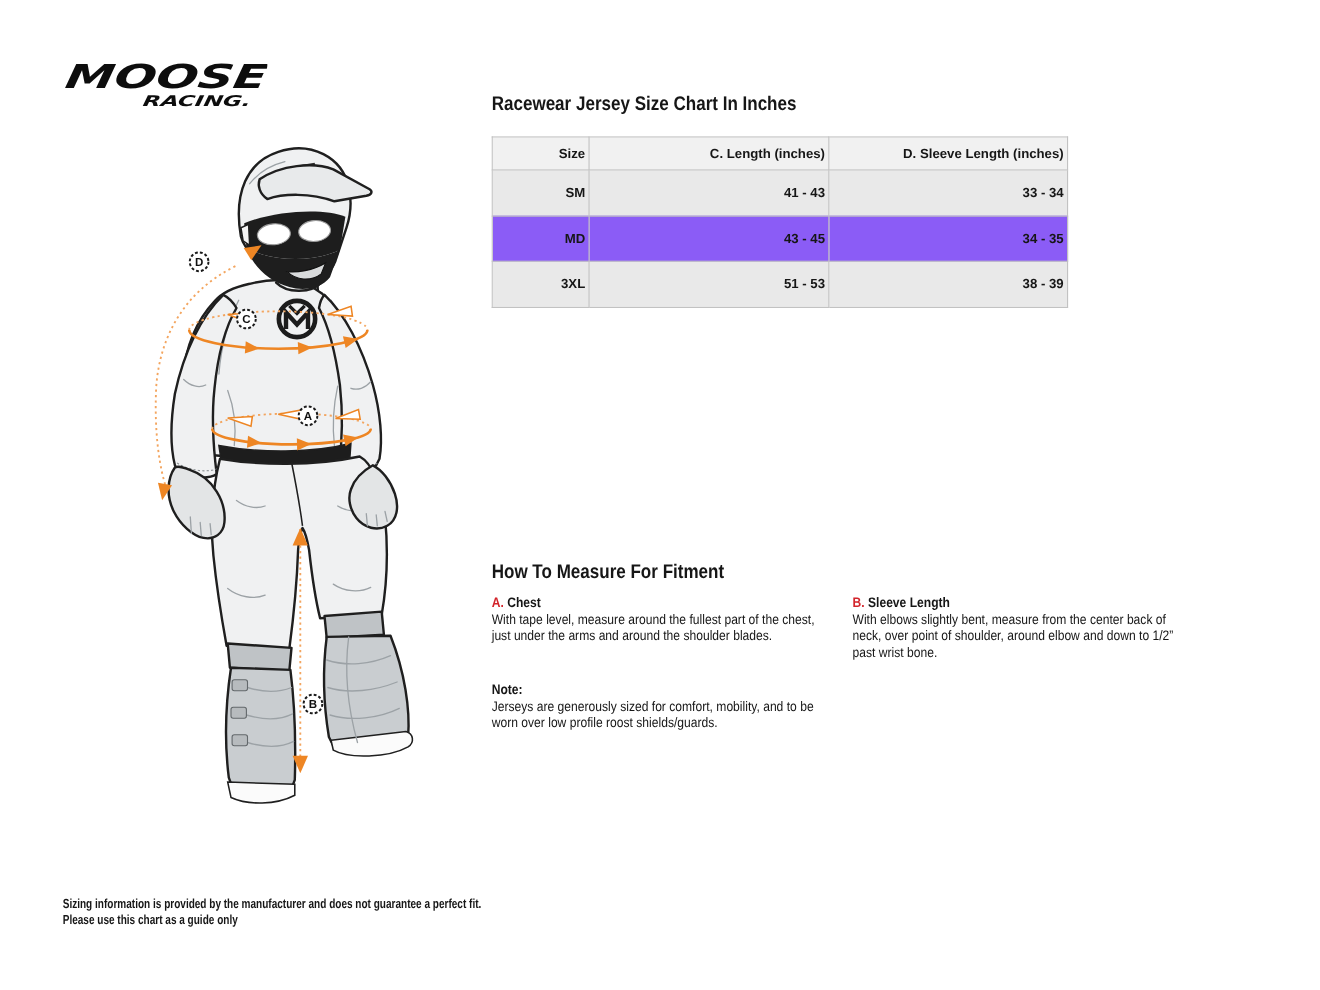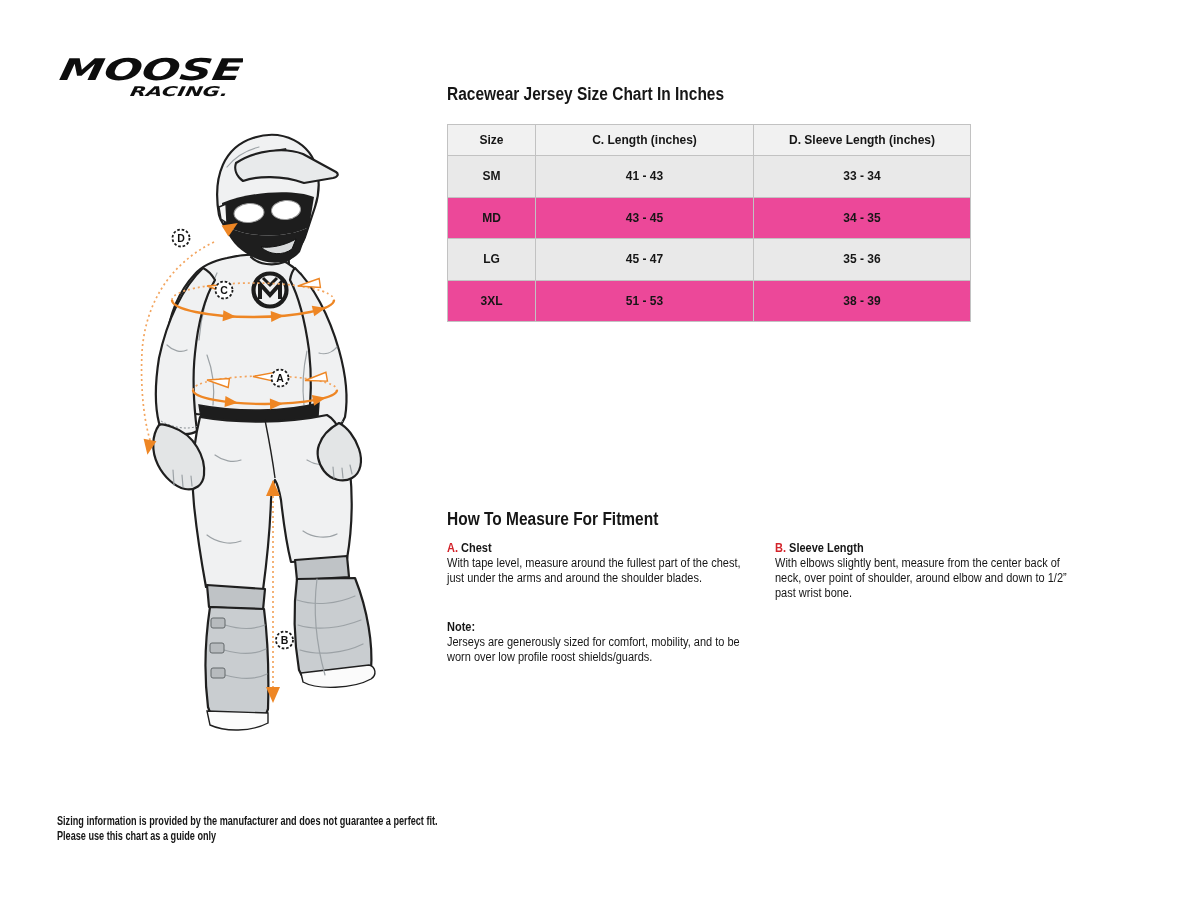--- a/index.html
+++ b/index.html
@@ -18,24 +18,24 @@
   .abs{position:absolute;}
 
   
   .h-main{font-size:18px;font-weight:bold;white-space:nowrap;
           transform:scaleX(0.86);transform-origin:0 50%;letter-spacing:0;}
 
   
   table.size-chart{position:absolute;left:447px;top:124px;width:523px;
           border-collapse:collapse;table-layout:fixed;}
   table.size-chart th,table.size-chart td{
-          border:1px solid var(--table-border);text-align:center;vertical-align:middle;
-          font-size:12px;font-weight:bold;color:var(--ink);padding:8px;}
+          border:1px solid var(--table-border);text-align:right;vertical-align:middle;
+          font-size:12px;font-weight:bold;color:var(--ink);padding:3px;}
   table.size-chart thead tr{height:30px;background:var(--table-header-bg);}
-  table.size-chart tbody tr{height:41.5px;background:#ec4899;}
+  table.size-chart tbody tr{height:41.5px;background:#8b5cf6;}
   table.size-chart tbody tr:nth-child(odd){background:var(--table-alt-row-bg);}
 
   
   .mblock{position:absolute;font-size:12.5px;line-height:15px;
           transform:scaleX(0.88);transform-origin:0 0;}
   .mhead{font-weight:bold;white-space:nowrap;}
   .mletter{color:var(--accent-red);font-weight:bold;}
   .mtext{white-space:pre-line;}
 
   .footer{position:absolute;left:57px;top:814px;font-size:12px;font-weight:bold;
@@ -250,25 +250,20 @@
         <td>SM</td>
         <td>41 - 43</td>
         <td>33 - 34</td>
       </tr>
       <tr>
         <td>MD</td>
         <td>43 - 45</td>
         <td>34 - 35</td>
       </tr>
       <tr>
-        <td>LG</td>
-        <td>45 - 47</td>
-        <td>35 - 36</td>
-      </tr>
-      <tr>
         <td>3XL</td>
         <td>51 - 53</td>
         <td>38 - 39</td>
       </tr>
     </tbody>
   </table>
 
   <div class="abs h-main" style="left:447px;top:509px">How To Measure For Fitment</div>
 
   <div class="mblock" style="left:447px;top:541px;width:360px">

